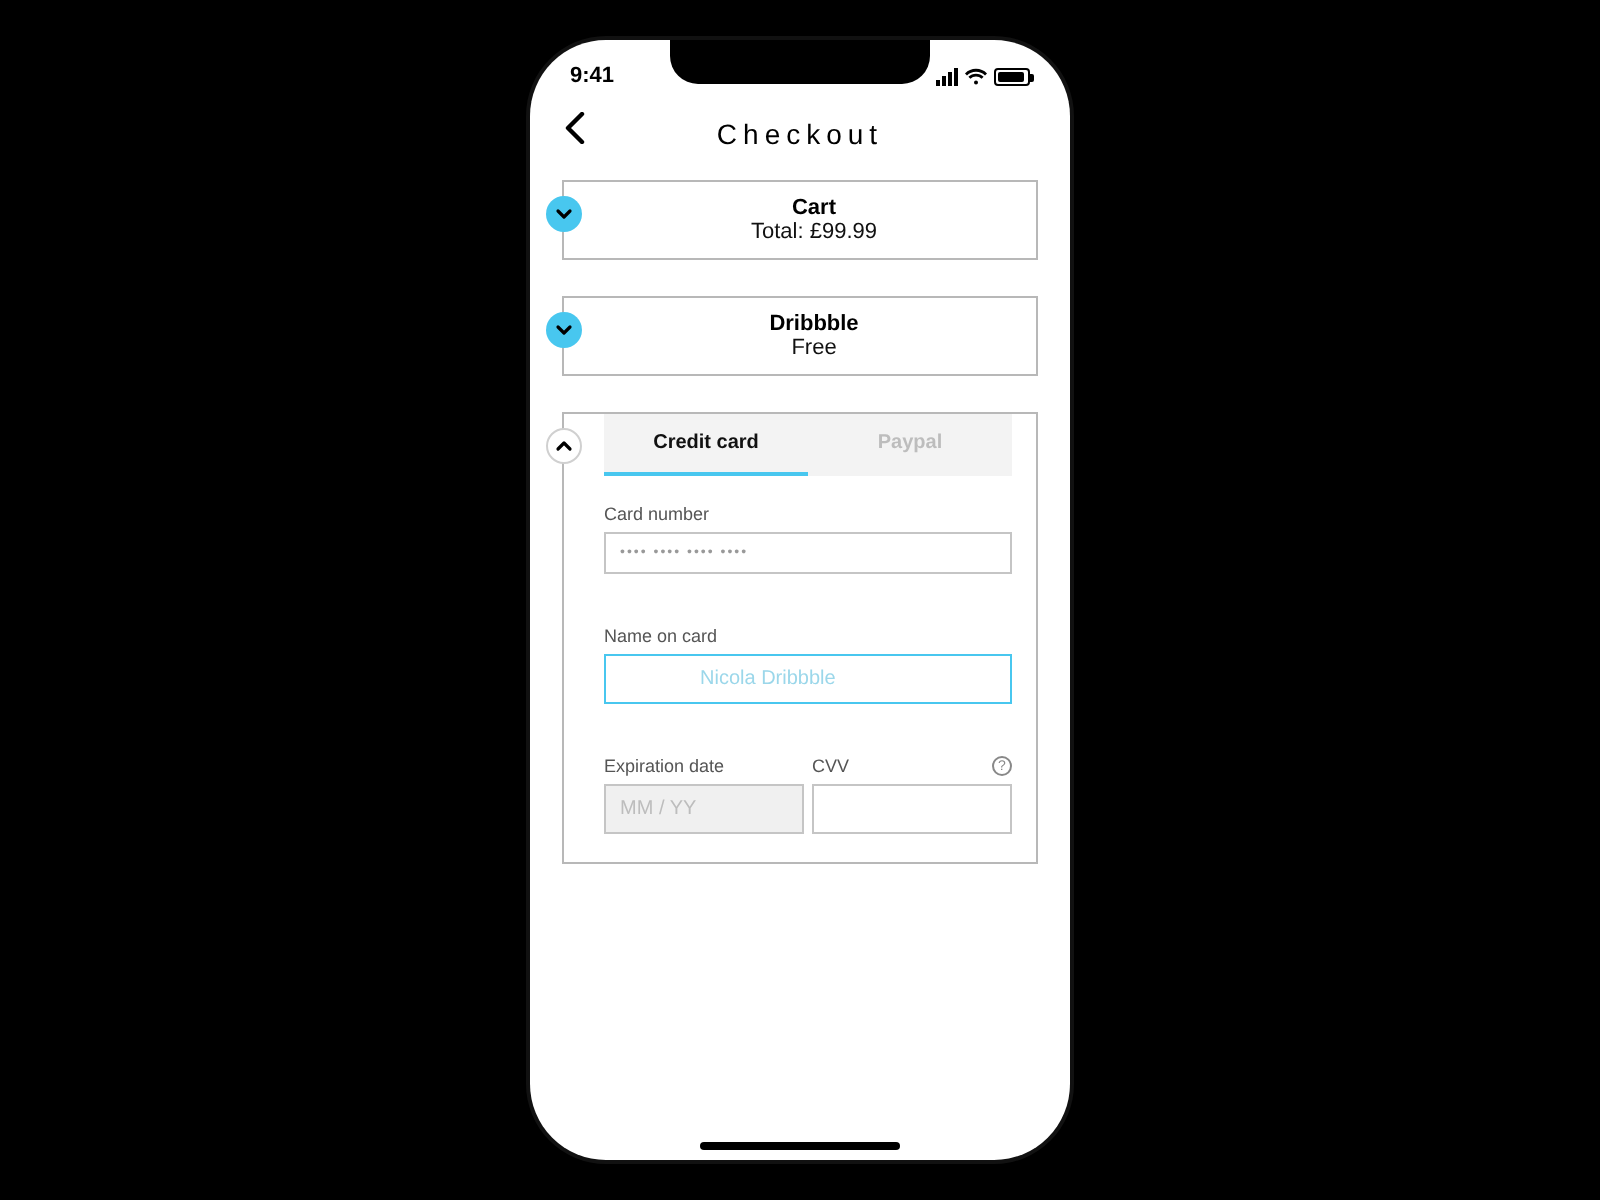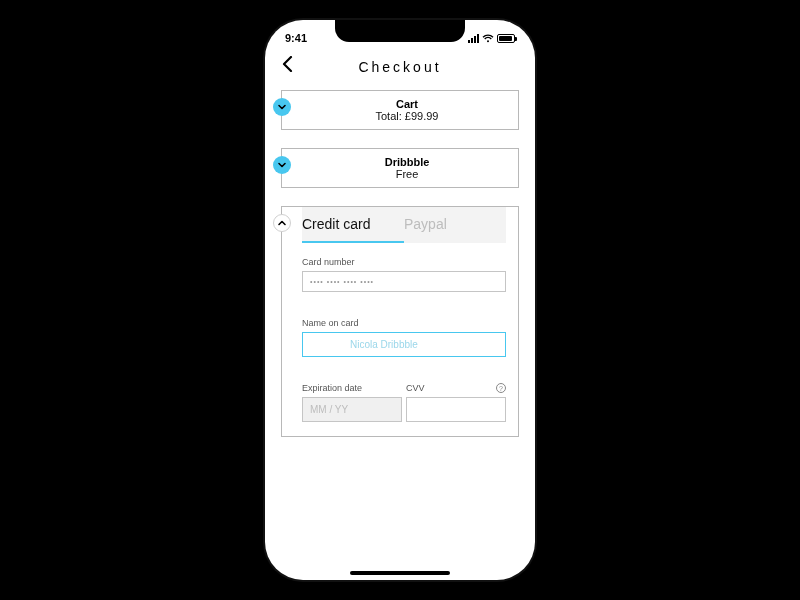--- a/index.html
+++ b/index.html
@@ -113,25 +113,26 @@
   .chev.white { background: #fff; border: 1px solid #d0d0d0; }
   .chev svg { display:block; }
   .payment-body { padding: 0 12px 14px 20px; }
   .tabs {
     display: flex;
     background: #f3f3f3;
     margin-bottom: 14px;
   }
   .tab {
     flex: 1;
-    font-size: 14px;
+    text-align: center;
+    font-size: 10px;
     padding: 9px 0;
     cursor: pointer;
     color: #bdbdbd;
-    font-weight: 400;
+    font-weight: 700;
   }
   .tab.active {
     color: #111;
     border-bottom: 2px solid #48c7ef;
   }
   .field-label {
     font-size: 9px;
     color: #555;
     margin-bottom: 4px;
     display: block;

